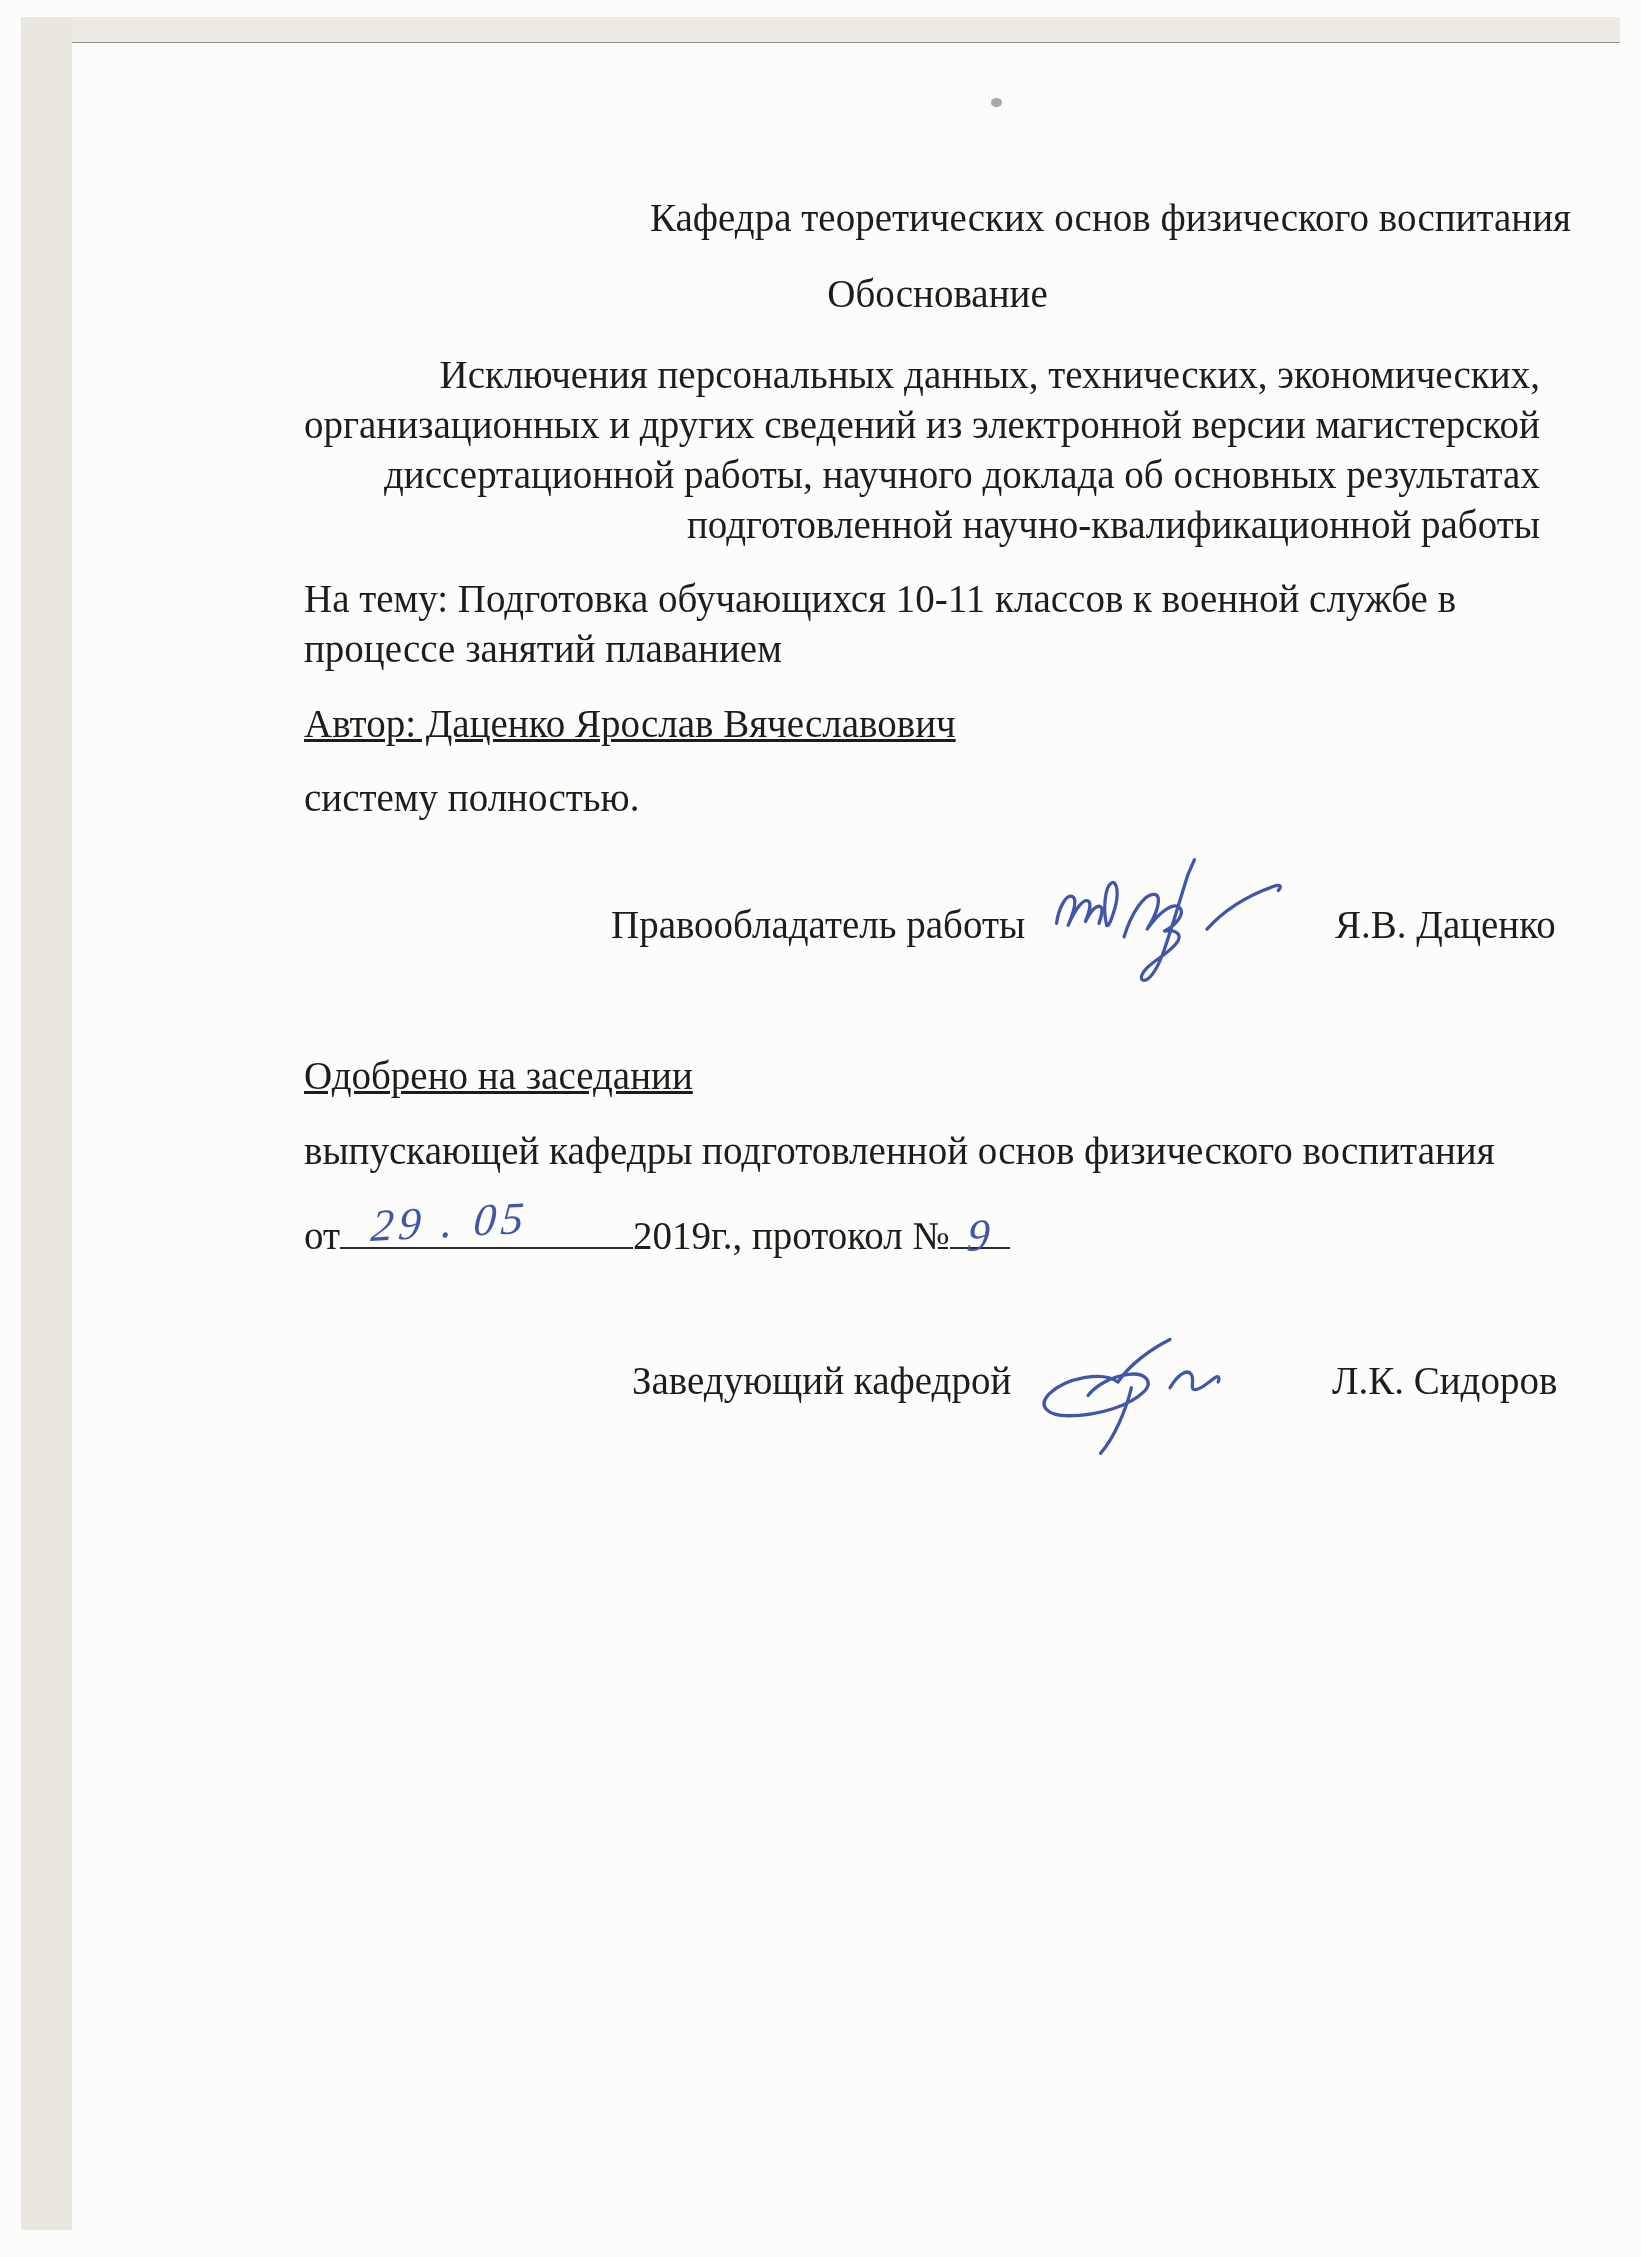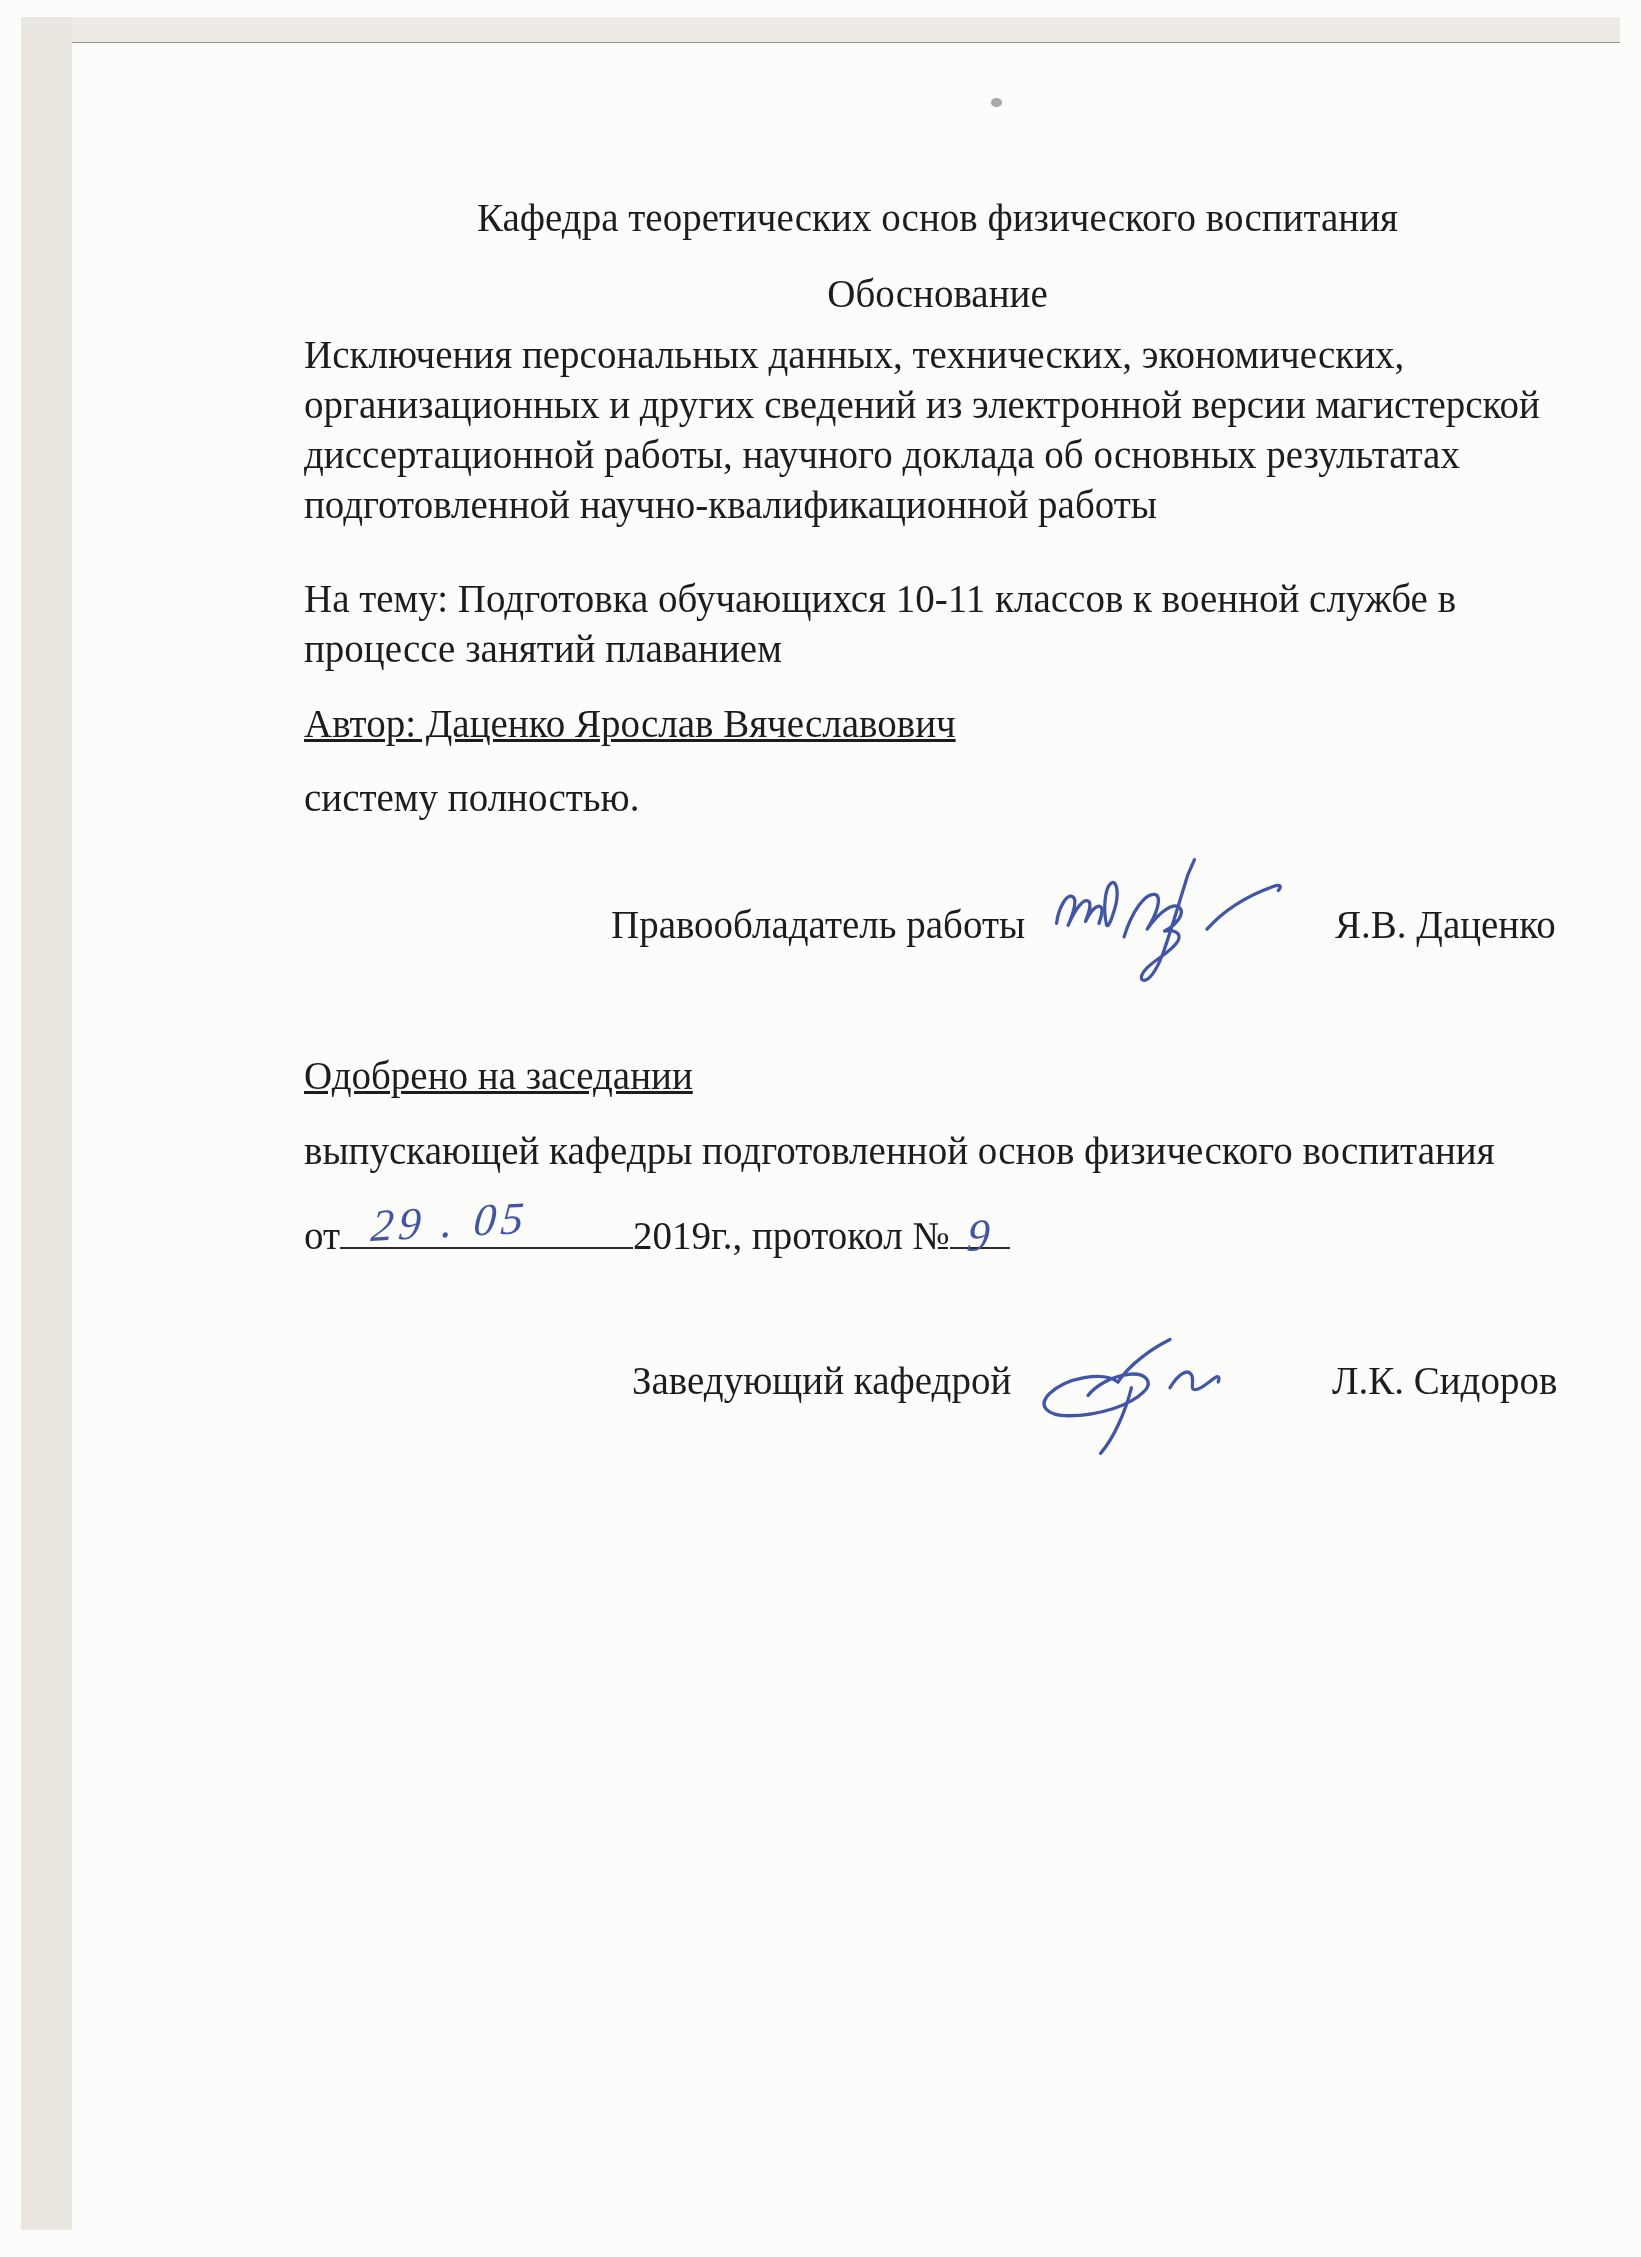--- a/index.html
+++ b/index.html
@@ -56,25 +56,25 @@
 </style>
 </head>
 <body>
 
 <div class="scan">
 
   <div class="edge-top"></div>
   <div class="edge-left"></div>
   <div class="speck"></div>
 
-  <div class="centered" style="top:195px;">Кафедра теоретических основ физического воспитания</div>
+  <div class="centered" style="top:195px;text-align:right;">Кафедра теоретических основ физического воспитания</div>
 
   <div class="centered" style="top:271px;">Обоснование</div>
 
-  <div class="block" style="top:330px;">
+  <div class="block" style="top:350px;text-align:right;">
     <div class="ln">Исключения персональных данных, технических, экономических,</div>
     <div class="ln">организационных и других сведений из электронной версии магистерской</div>
     <div class="ln">диссертационной работы, научного доклада об основных результатах</div>
     <div class="ln">подготовленной научно-квалификационной работы</div>
   </div>
 
   <div class="block" style="top:574px;">
     <div class="ln">На тему: Подготовка обучающихся 10-11 классов к военной службе в</div>
     <div class="ln">процессе занятий плаванием</div>
   </div>

